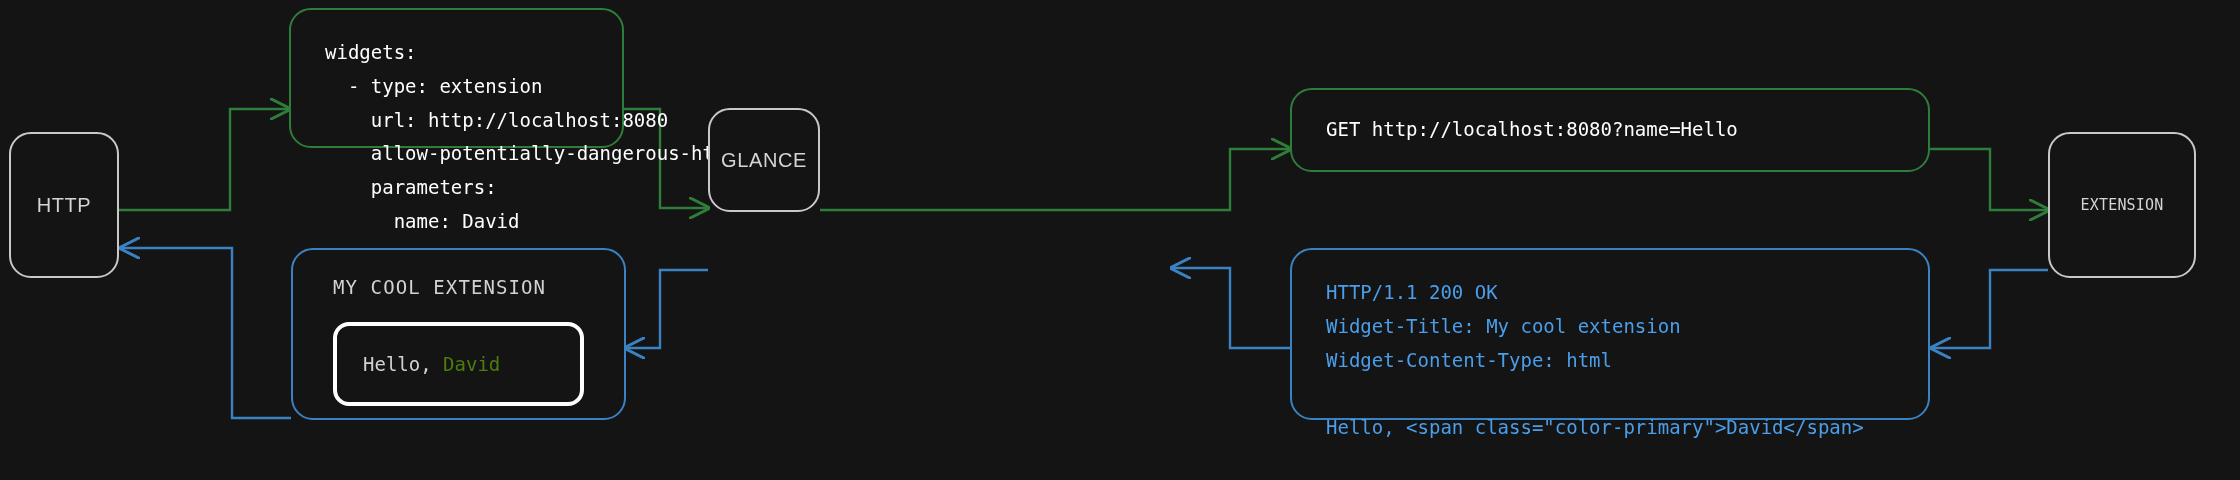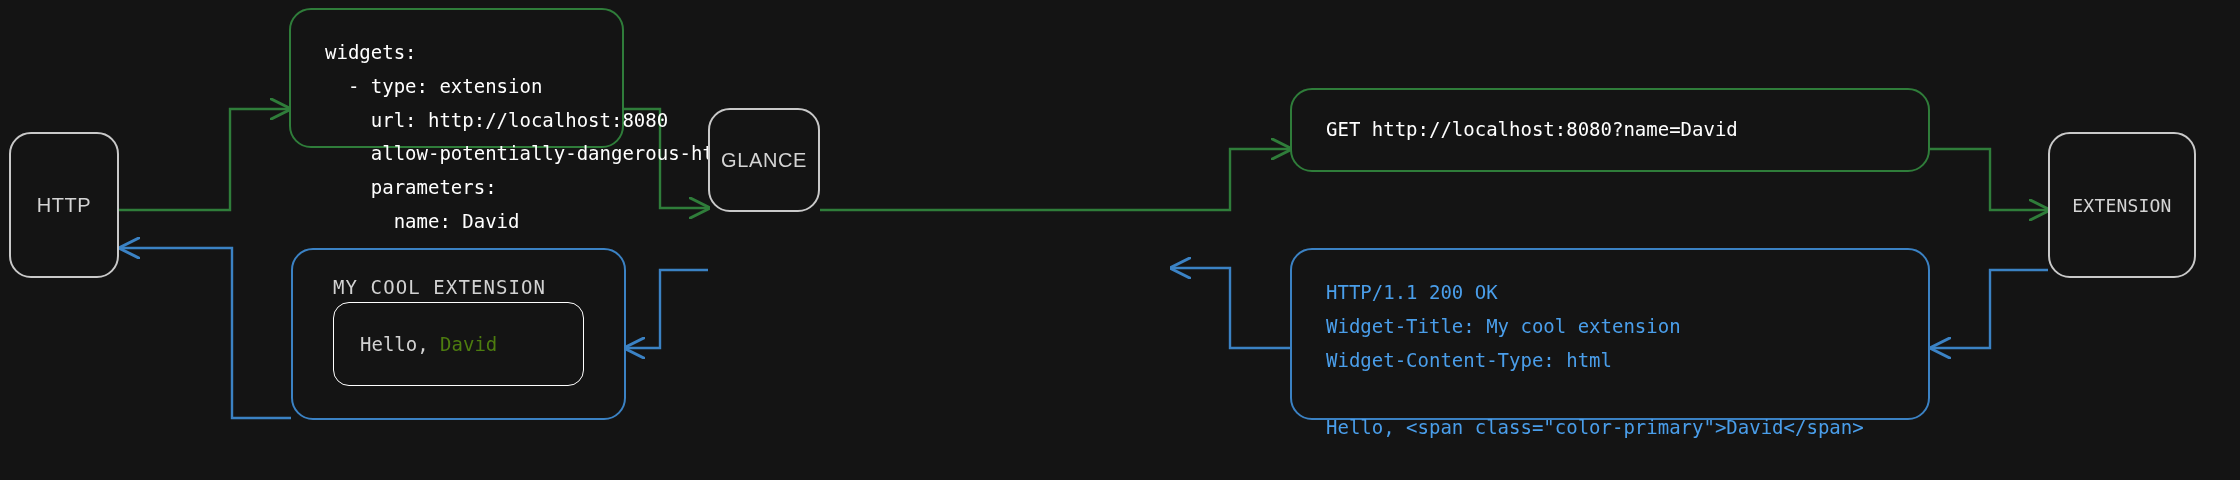--- a/index.html
+++ b/index.html
@@ -36,21 +36,21 @@
   }
   .node-label {
     font-family: "Liberation Sans", sans-serif;
     font-size: 20px;
     letter-spacing: 0.6px;
     color: #d4d4d4;
     white-space: nowrap;
   }
   .node-label.mono {
     font-family: "DejaVu Sans Mono", monospace;
-    font-size: 18px;
+    font-size: 15px;
     letter-spacing: 0.2px;
   }
   .panel {
     position: absolute;
     box-sizing: border-box;
     border: 2px solid #2f7d3a;
     border-radius: 22px;
     background: #141414;
     padding: 26px 34px;
   }
@@ -74,25 +74,25 @@
     border: 2px solid #3b82c4;
     border-radius: 22px;
     background: #141414;
     padding: 26px 40px;
   }
   .widget-title {
     font-family: "DejaVu Sans Mono", monospace;
     font-size: 19px;
     letter-spacing: 1.1px;
     color: #d2d2d2;
-    margin-bottom: 4px;
+    margin-bottom: 24px;
   }
   .widget-body {
     box-sizing: border-box;
-    border: 1px solid #ffffff;
+    border: 4px solid #ffffff;
     border-radius: 16px;
     padding: 12px 26px;
     min-height: 84px;
     display: flex;
     align-items: center;
   }
   .widget-text {
     font-family: "DejaVu Sans Mono", monospace;
     font-size: 19px;
     color: #d2d2d2;
@@ -153,21 +153,21 @@
       <span class="widget-text">Hello, </span>
         <span class="widget-text accent">David</span>
     </div>
   </div>
 
   <div class="node" style="left:708px; top:108px; width:112px; height:104px;">
     <span class="node-label">GLANCE</span>
   </div>
 
   <div class="panel" style="left:1290px; top:88px; width:640px; height:84px; display:flex; align-items:center;">
-    <pre class="code">GET http://localhost:8080?name=David</pre>
+    <pre class="code">GET http://localhost:8080?name=Hello</pre>
   </div>
 
   <div class="panel blue" style="left:1290px; top:248px; width:640px; height:172px;">
     <pre class="code blue">HTTP/1.1 200 OK
 Widget-Title: My cool extension
 Widget-Content-Type: html
 
 Hello, &lt;span class="color-primary"&gt;David&lt;/span&gt;</pre>
   </div>
 

